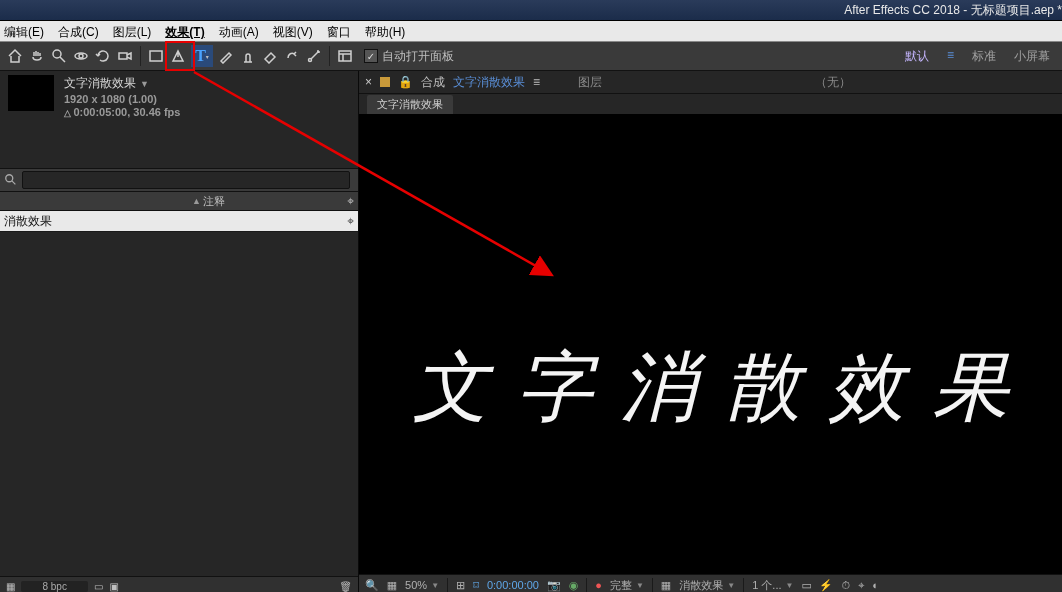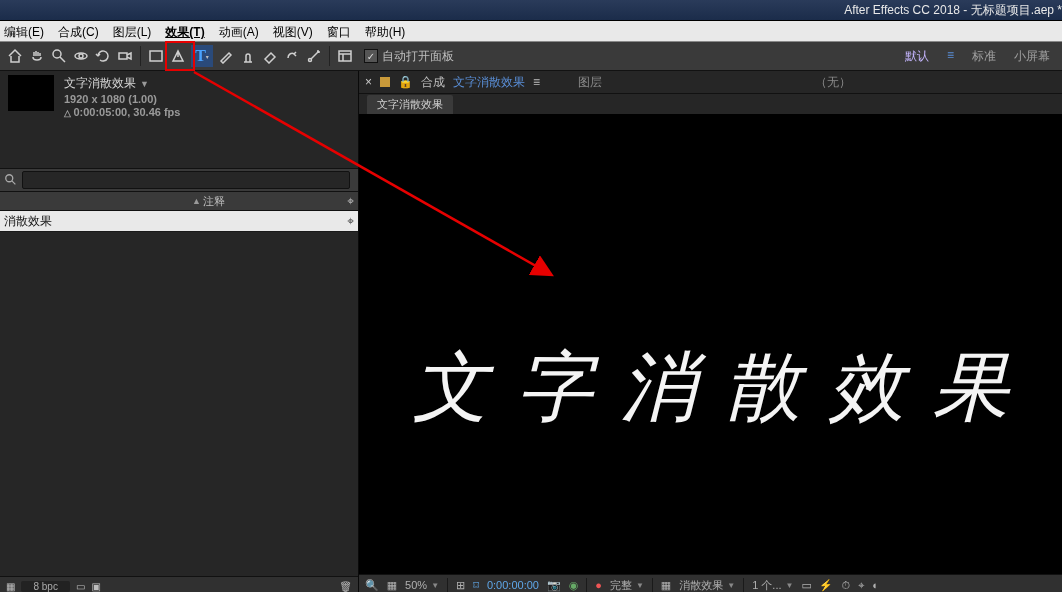--- a/index.html
+++ b/index.html
@@ -157,21 +157,21 @@
   .item-row .node-ico { margin-left:auto; font-size:12px; color:#444;}
 
   .left-fill { flex:1; background:#262626; }
 
   
   .left-footer {
     height:18px; background:#303030; border-top:1px solid #111;
     display:flex; align-items:center; gap:6px; padding:0 6px;
     font-size:10px;
   }
-  .left-footer .chip { background:#222; color:#aaa; padding:0 12px; border-radius:2px; font-size:10px;}
+  .left-footer .chip { background:#222; color:#aaa; padding:0 21px; border-radius:2px; font-size:10px;}
 
   
   .right {
     flex:1;
     display:flex; flex-direction:column;
     background:#262626;
     position:relative;
   }
   .comp-header {
     height:22px; background:#262626;

